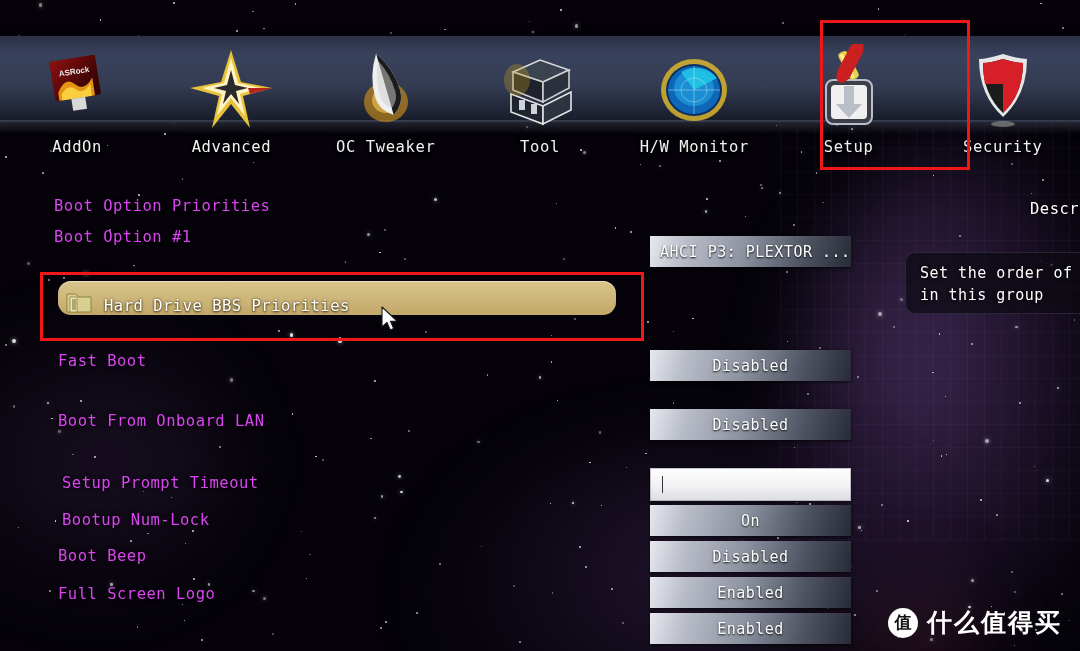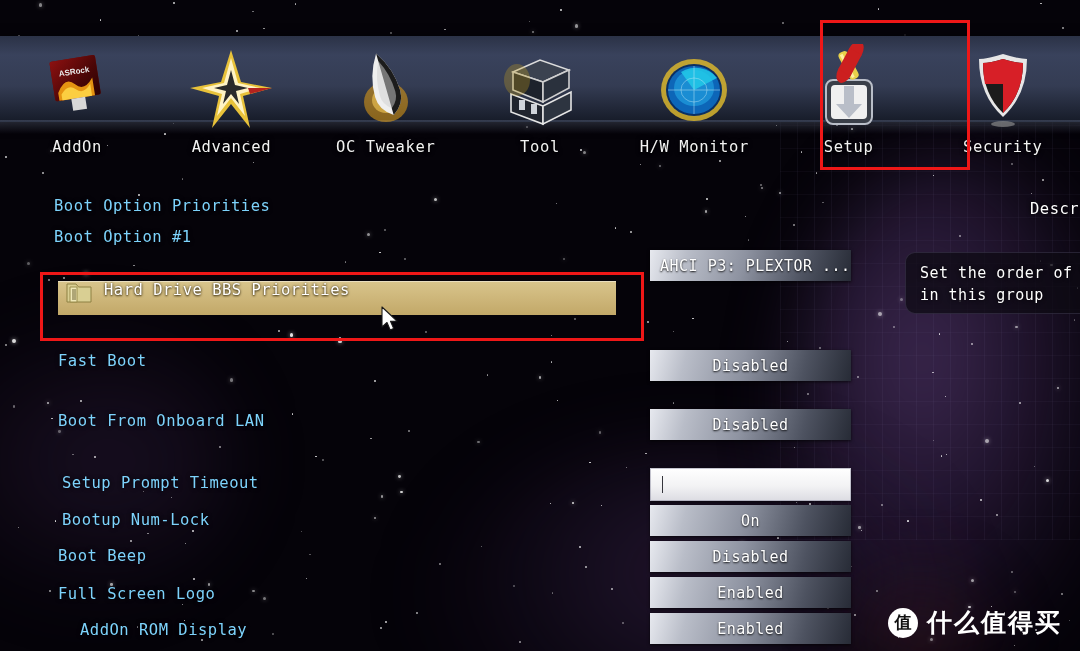--- a/index.html
+++ b/index.html
@@ -54,29 +54,29 @@
     text-shadow:0 0 5px rgba(0,0,0,.95), 0 1px 2px #000;
   }
   .nav-sel-box {
     position:absolute; left:820px; top:20px; width:150px; height:150px;
     border:3px solid #ef1717; pointer-events:none; z-index:6;
   }
 
   
   #rows { position:absolute; left:0; top:0; width:1080px; height:651px; }
   .lbl {
-    position:absolute; color:#7dd3fc; font-size:15.5px; letter-spacing:.5px;
+    position:absolute; color:#d946ef; font-size:15.5px; letter-spacing:.5px;
     white-space:nowrap; text-shadow:0 0 4px rgba(0,0,0,.9);
   }
 
   
   .sel-row {
     position:absolute; left:58px; top:281px; width:558px; height:34px;
     background:linear-gradient(180deg,#d8c58c 0%, #cfb87c 45%, #c2a868 100%);
-    display:flex; align-items:flex-start; box-shadow:inset 0 1px 0 rgba(255,255,255,.45);
+    display:flex; align-items:flex-end; box-shadow:inset 0 1px 0 rgba(255,255,255,.45);border-radius:13px;
   }
   .sel-row .folder { width:26px; height:24px; margin-left:8px; position:relative; flex:none; }
   .sel-row .txt {
     margin-left:12px; color:#ffffff; font-size:15.5px; letter-spacing:.5px;
     text-shadow:0 1px 2px rgba(60,45,10,.9), 0 0 3px rgba(0,0,0,.6);
   }
   .row-sel-box {
     position:absolute; left:40px; top:272px; width:604px; height:69px;
     border:3px solid #ef1717; pointer-events:none; z-index:5;
   }
@@ -501,36 +501,35 @@
 
   <div id="rows">
       <div class="lbl" style="left: 54px; top: 197px;">Boot Option Priorities</div>
       <div class="lbl" style="left: 54px; top: 228px;">Boot Option #1</div>
       <div class="lbl" style="left: 58px; top: 352px;">Fast Boot</div>
       <div class="lbl" style="left: 58px; top: 412px;">Boot From Onboard LAN</div>
       <div class="lbl" style="left: 62px; top: 474px;">Setup Prompt Timeout</div>
       <div class="lbl" style="left: 62px; top: 511px;">Bootup Num-Lock</div>
       <div class="lbl" style="left: 58px; top: 547px;">Boot Beep</div>
       <div class="lbl" style="left: 58px; top: 585px; text-align: center;">Full Screen Logo</div>
-      <div class="lbl" style="left: 80px; top: 621px;">AddOn ROM Display</div>
     </div>
 
   <div class="sel-row">
     <span class="folder">
       <svg viewBox="0 0 26 24" width="26" height="24">
         <path d="M1 3 h9 l2.5 3 H25 v15 H1 Z" fill="#d9cf93" stroke="#8d8043" stroke-width="1"></path>
         <path d="M4 6 h7 v15 H4 Z" fill="#efe8b8" stroke="#9a8d4d" stroke-width="1"></path>
         <path d="M7 8 v11 M9 8 v11" stroke="#6f6434" stroke-width="1"></path>
       </svg>
     </span>
     <span class="txt">Hard Drive BBS Priorities</span>
   </div>
   <div class="row-sel-box"></div>
 
-  <div class="val left-align" style="top:250px">AHCI P3: PLEXTOR ...</div>
+  <div class="val left-align" style="top:236px">AHCI P3: PLEXTOR ...</div>
 
   <div class="val" style="top:350px">Disabled</div>
 
   <div class="val" style="top:409px">Disabled</div>
 
   <div class="val input" style="top:468px">
     <span class="caret"></span>
   </div>
 
   <div class="val" style="top:505px">On</div>

